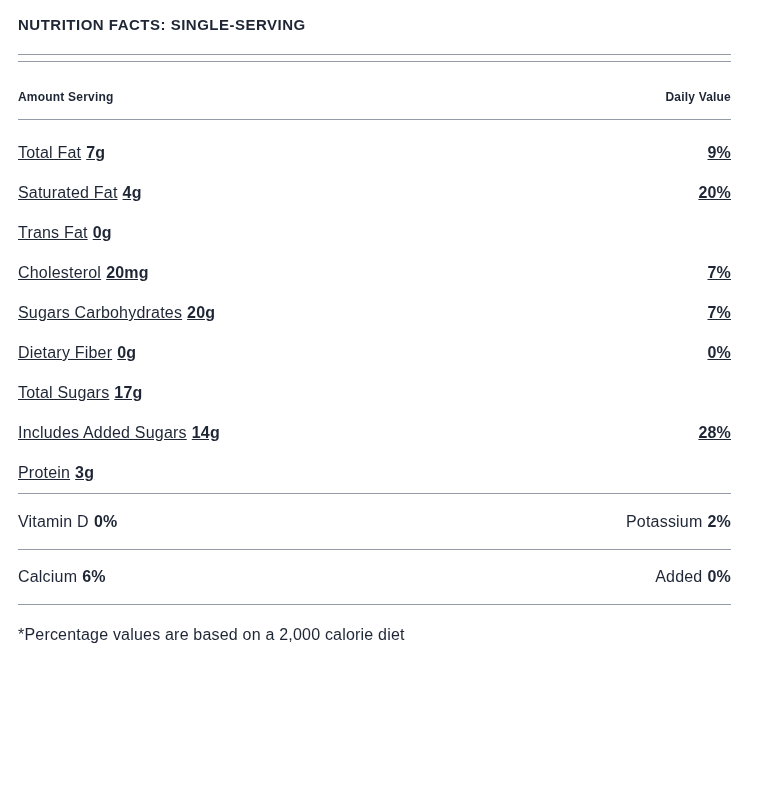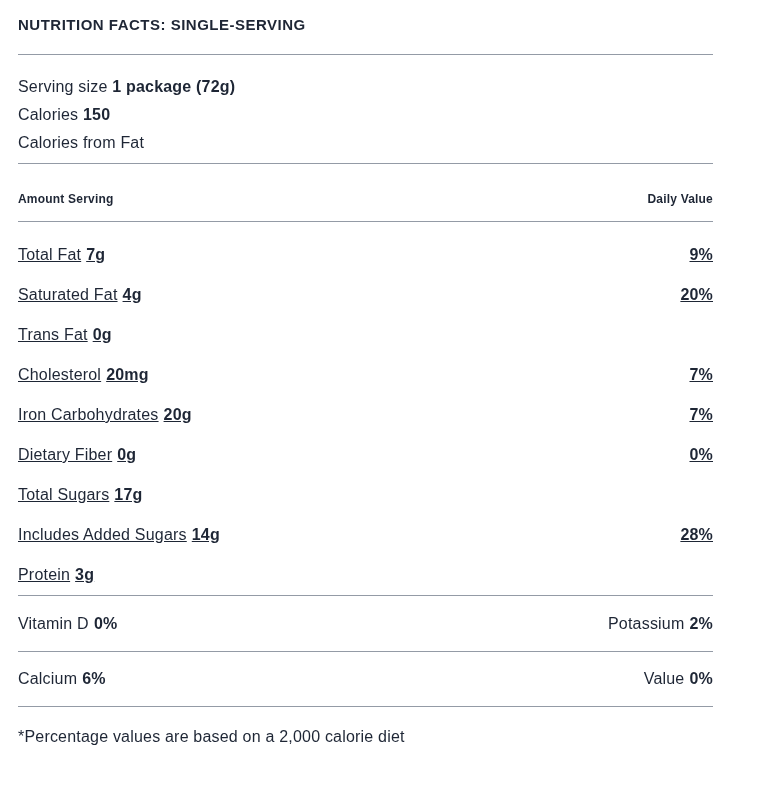--- a/index.html
+++ b/index.html
@@ -4,21 +4,21 @@
 <style>
   * { box-sizing: border-box; }
   html, body { margin: 0; padding: 0; }
   body {
     width: 766px; height: 800px;
     background: #ffffff;
     font-family: "Liberation Sans", sans-serif;
     color: #1e2635;
     overflow: hidden;
   }
-  .container { padding: 17px 53px 0 18px; }
+  .container { padding: 17px 35px 0 18px; }
   .title {
     font-size: 15px; font-weight: 700;
     letter-spacing: 0.5px; line-height: 16px;
   }
   .rule { border: 0; border-top: 1px solid #949ba6; margin: 0; }
   .rule-1 { margin-top: 21px; }
   .rule-2 { margin-top: 6px; }
   .rule-3 { margin-top: 13px; }
   .summary { margin-top: 18px; font-size: 16px; }
   .summary-line { line-height: 28px; letter-spacing: 0.2px; }
@@ -44,34 +44,20 @@
 </style>
 </head>
 <body>
 
 <div class="container">
 
   <div class="title">NUTRITION FACTS: SINGLE-SERVING</div>
 
   <hr class="rule rule-1">
 
-  <div class="summary">
-    <div class="summary-line">
-      <span>Serving size</span>
-      <span class="b">1 package (72g)</span>
-    </div>
-    <div class="summary-line">
-      <span>Calories</span>
-      <span class="b">150</span>
-    </div>
-    <div class="summary-line">
-      <span>Calories from Fat</span>
-      <span class="b"></span>
-    </div>
-  </div>
 
   <hr class="rule rule-2">
 
   <div class="header-row">
     <span>Amount Serving</span>
     <span>Daily Value</span>
   </div>
 
   <hr class="rule rule-3">
 
@@ -105,21 +91,21 @@
       <div class="left">
         <span>Cholesterol</span>
         <span class="b">20mg</span>
       </div>
       <span class="b">7%</span>
     </div>
 
 
     <div class="row">
       <div class="left">
-        <span>Iron Carbohydrates</span>
+        <span>Sugars Carbohydrates</span>
         <span class="b">20g</span>
       </div>
       <span class="b">7%</span>
     </div>
 
     <div class="row">
       <div class="left">
         <span>Dietary Fiber</span>
         <span class="b">0g</span>
       </div>
@@ -166,21 +152,21 @@
   </div>
 
   <hr class="rule">
 
   <div class="micro-row micro-2">
     <div class="cell">
       <span>Calcium</span>
       <span class="b">6%</span>
     </div>
     <div class="cell">
-      <span>Value</span>
+      <span>Added</span>
       <span class="b">0%</span>
     </div>
   </div>
 
   <hr class="rule">
 
   <div class="footnote">*Percentage values are based on a 2,000 calorie diet</div>
 
 </div>
 

